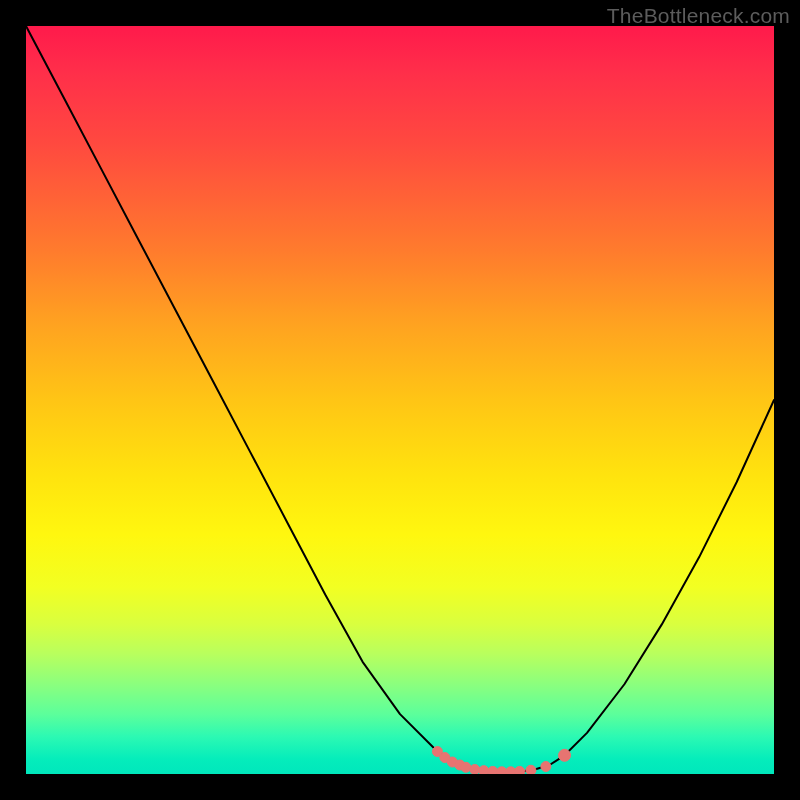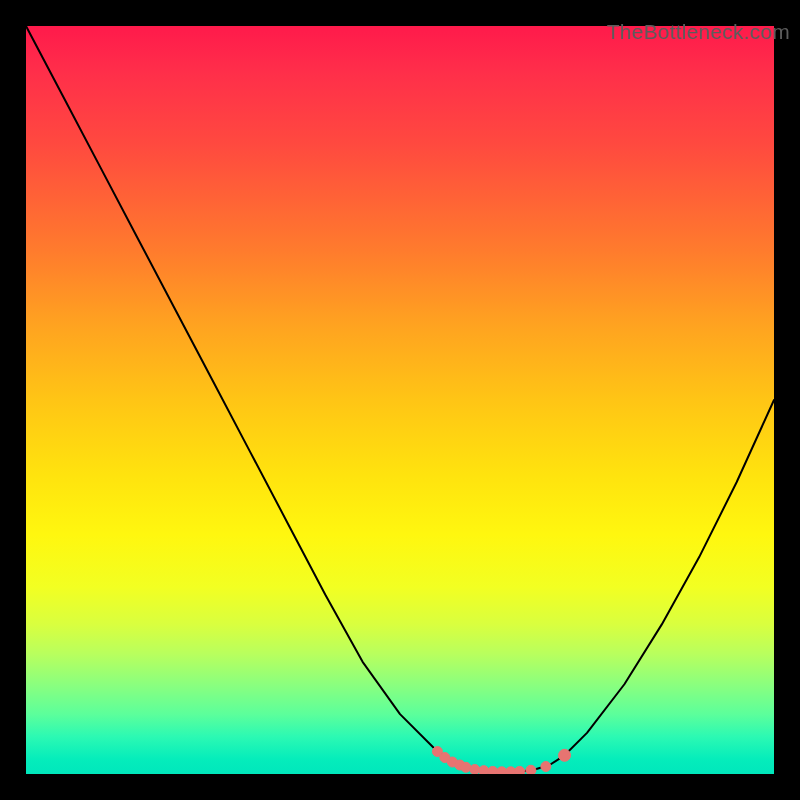--- a/index.html
+++ b/index.html
@@ -54,21 +54,21 @@
   }
   .svg-layer {
     position: absolute;
     left: 0;
     top: 0;
     width: 100%;
     height: 100%;
   }
   .watermark {
     position: absolute;
-    top: 20px;
+    top: 4px;
     right: 10px;
     text-align: right;
     font-size: 21px;
     font-weight: 400;
     color: #5c5c5c;
     letter-spacing: 0.2px;
   }
 </style>
 </head>
 <body>

